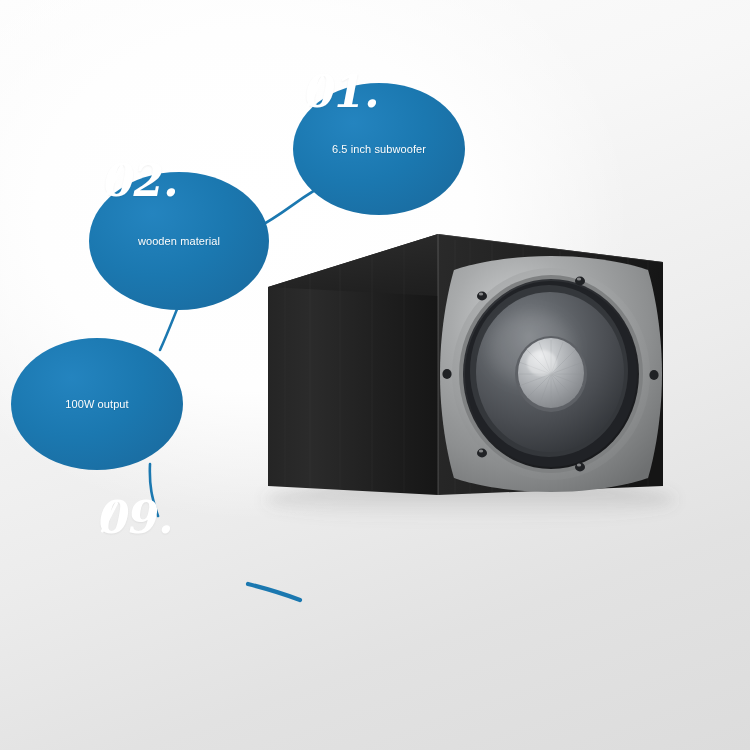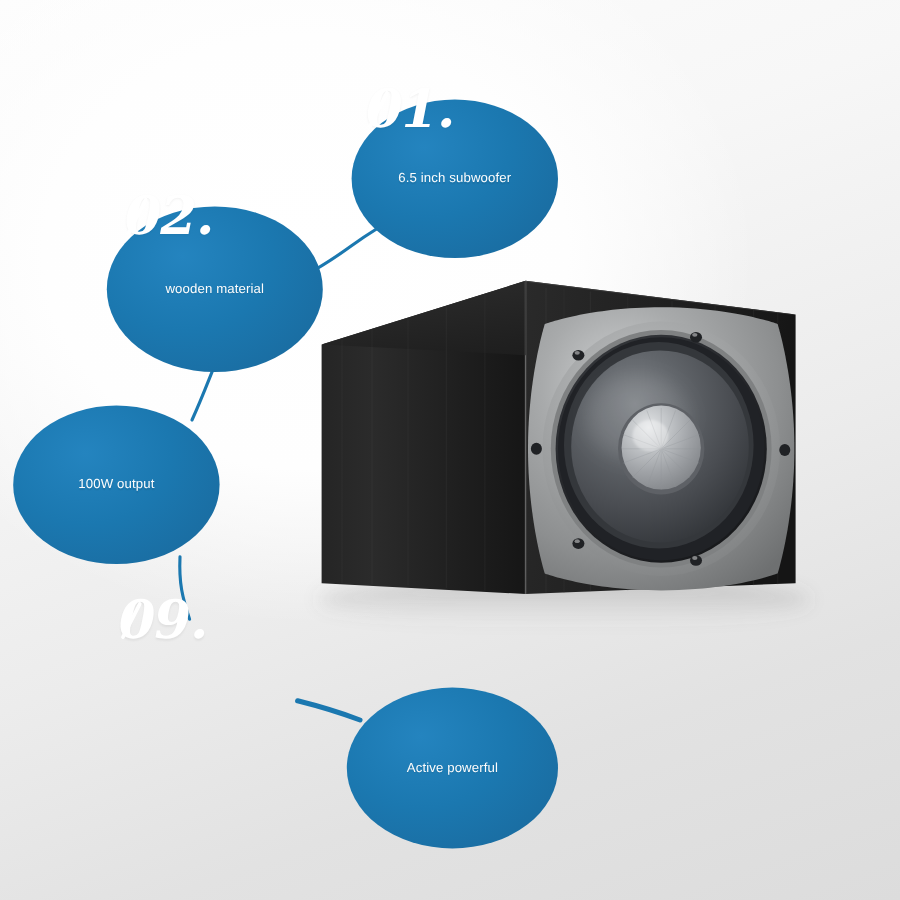--- a/index.html
+++ b/index.html
@@ -245,17 +245,14 @@
 
   <div class="bubble" id="bubble-03">
     <span class="blabel">100W output</span>
   </div>
 
   <div class="num" id="num-04">
     <span class="slash"></span>
     <span>09.</span>
   </div>
 
-  <div class="bubble" id="bubble-05">
-    <span class="blabel">Active powerful</span>
-  </div>
 
 </div>
 
 </body></html>

